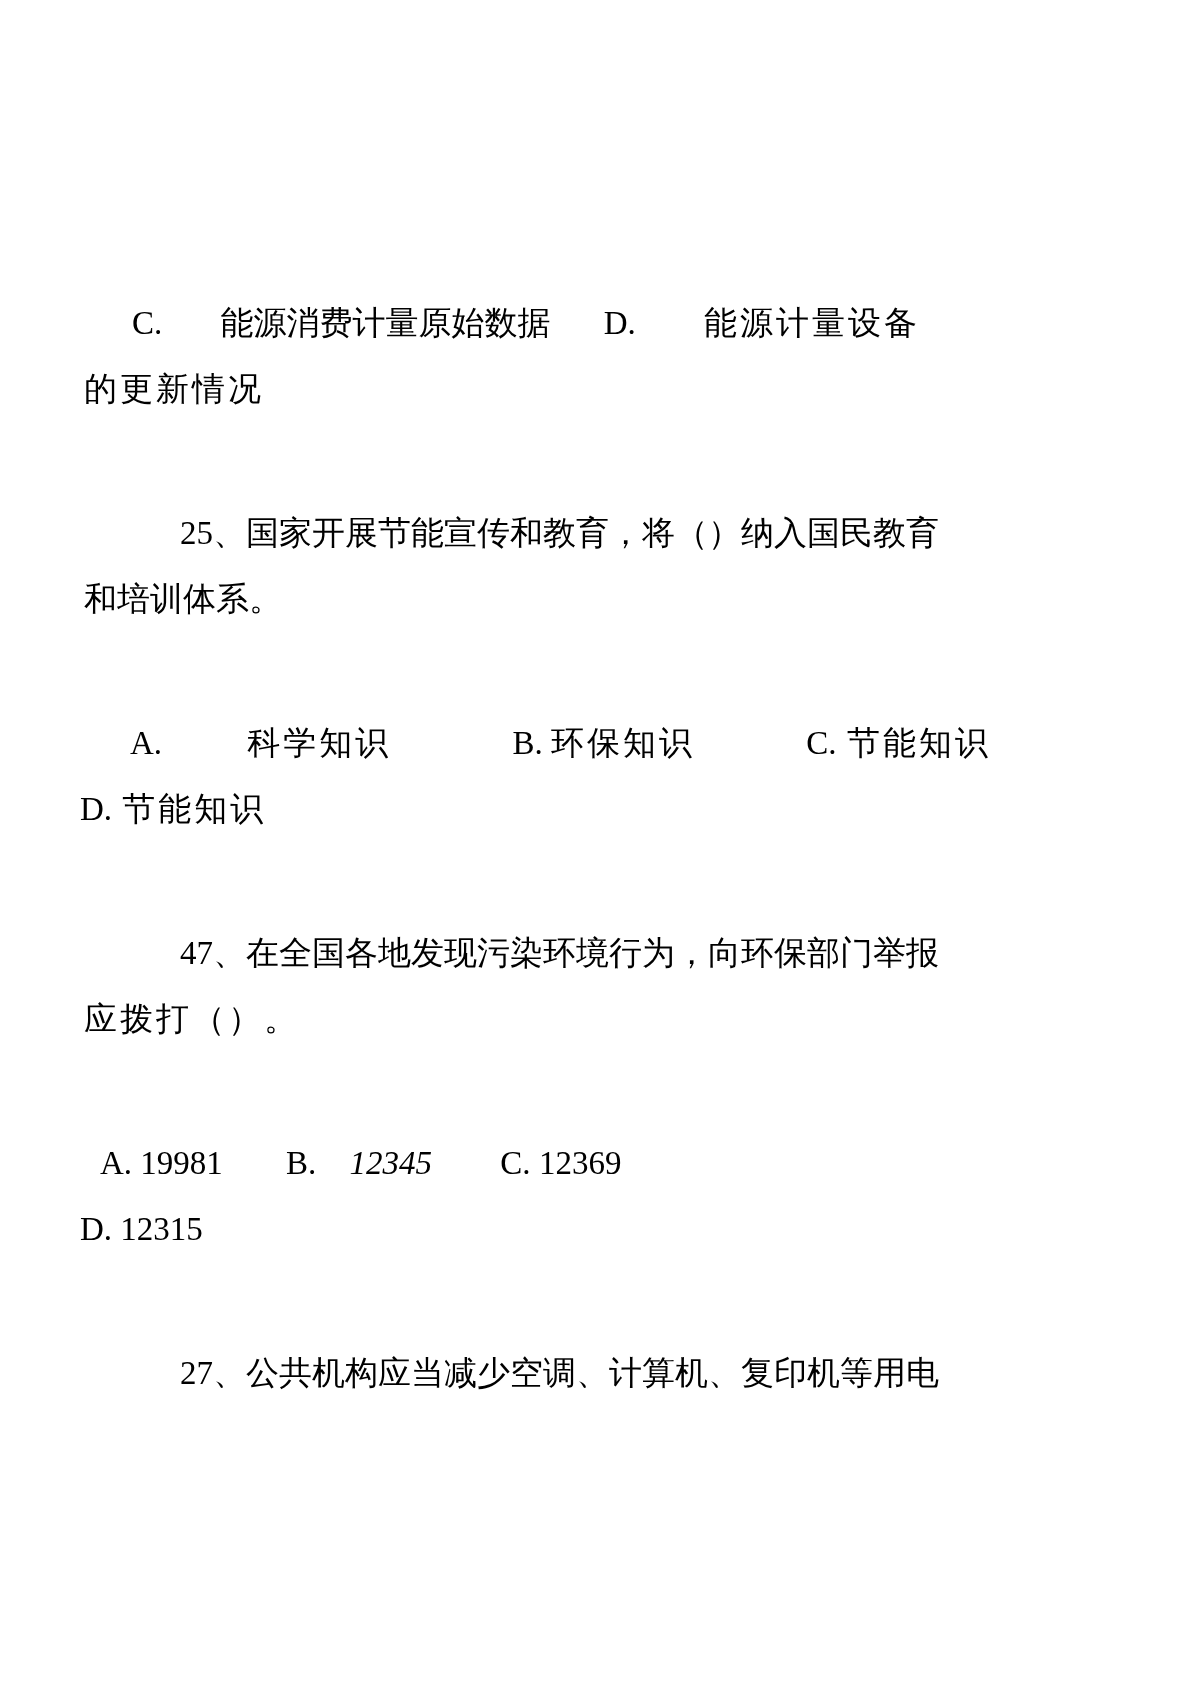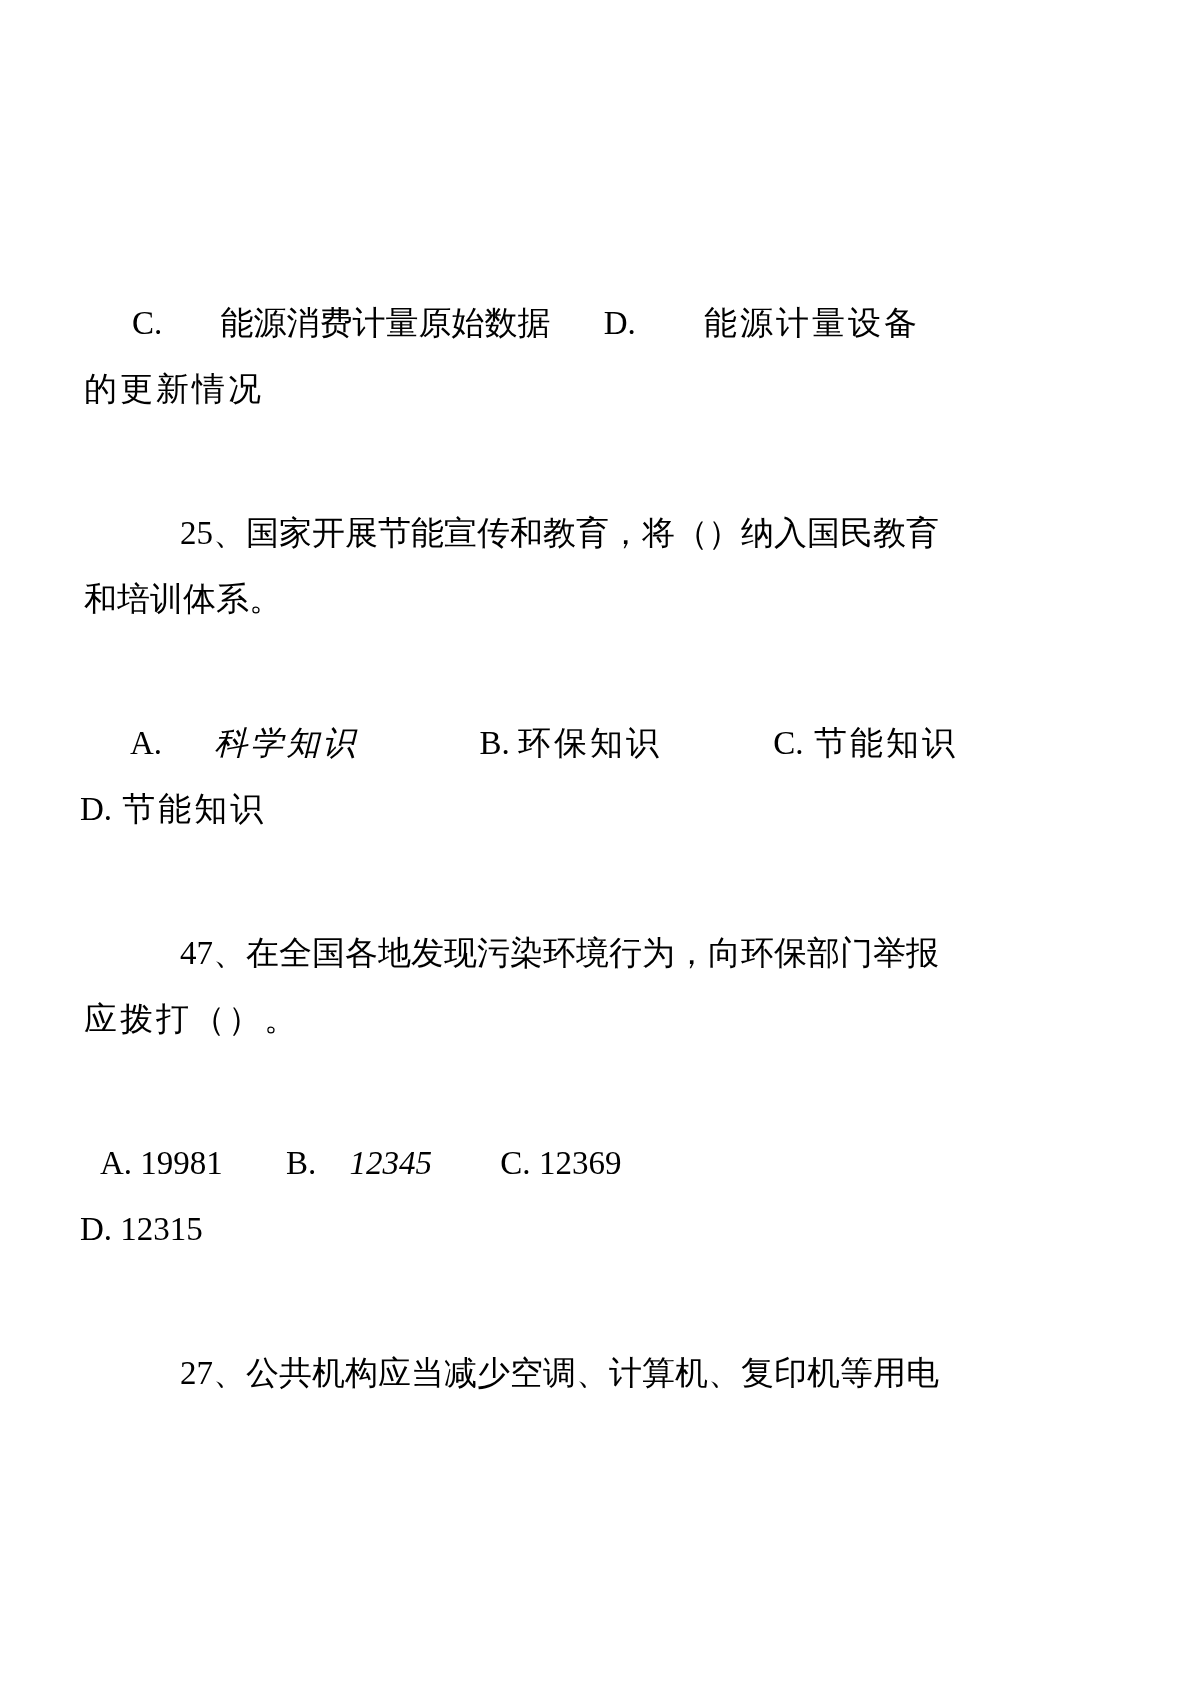--- a/index.html
+++ b/index.html
@@ -28,21 +28,21 @@
   .indent { padding-left: 100px; }
   .ls3 { letter-spacing: 3px; }
   .ml2  { margin-left: 2px;  display: inline-block; }
   .ml4  { margin-left: 4px;  display: inline-block; }
   .ml20 { margin-left: 20px; display: inline-block; }
   .ml25 { margin-left: 25px; display: inline-block; font-style: italic; }
   .ml45 { margin-left: 45px; display: inline-block; }
   .ml50 { margin-left: 50px; display: inline-block; }
   .ml52 { margin-left: 52px; display: inline-block; }
   .ml55 { margin-left: 55px; display: inline-block; }
-  .ml56 { margin-left: 44px; display: inline-block; font-style: italic; }
+  .ml56 { margin-left: 77px; display: inline-block; }
   .ml60 { margin-left: 60px; display: inline-block; }
   .ml103{ margin-left: 103px; display: inline-block; }
   .ml113{ margin-left: 113px; display: inline-block; }
 </style>
 </head>
 <body>
 
 <div class="page">
 
   <div class="block">

